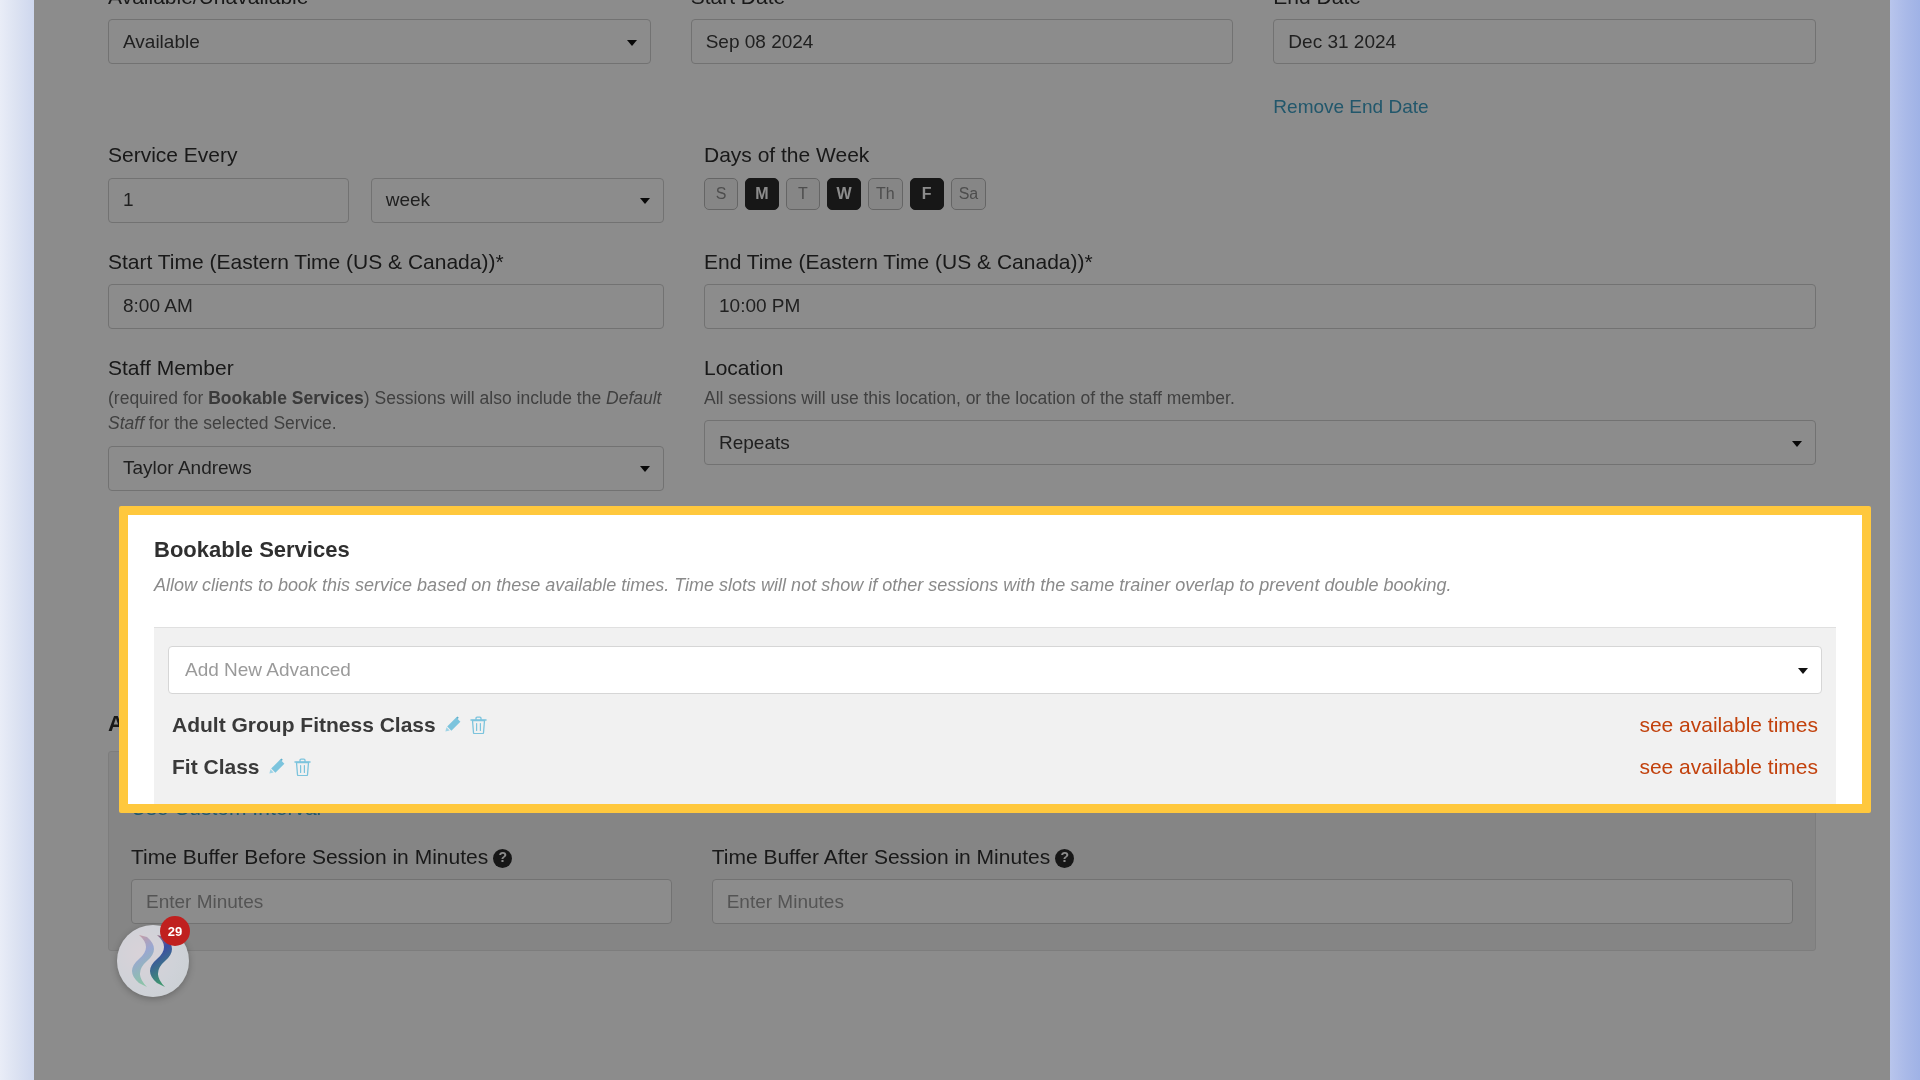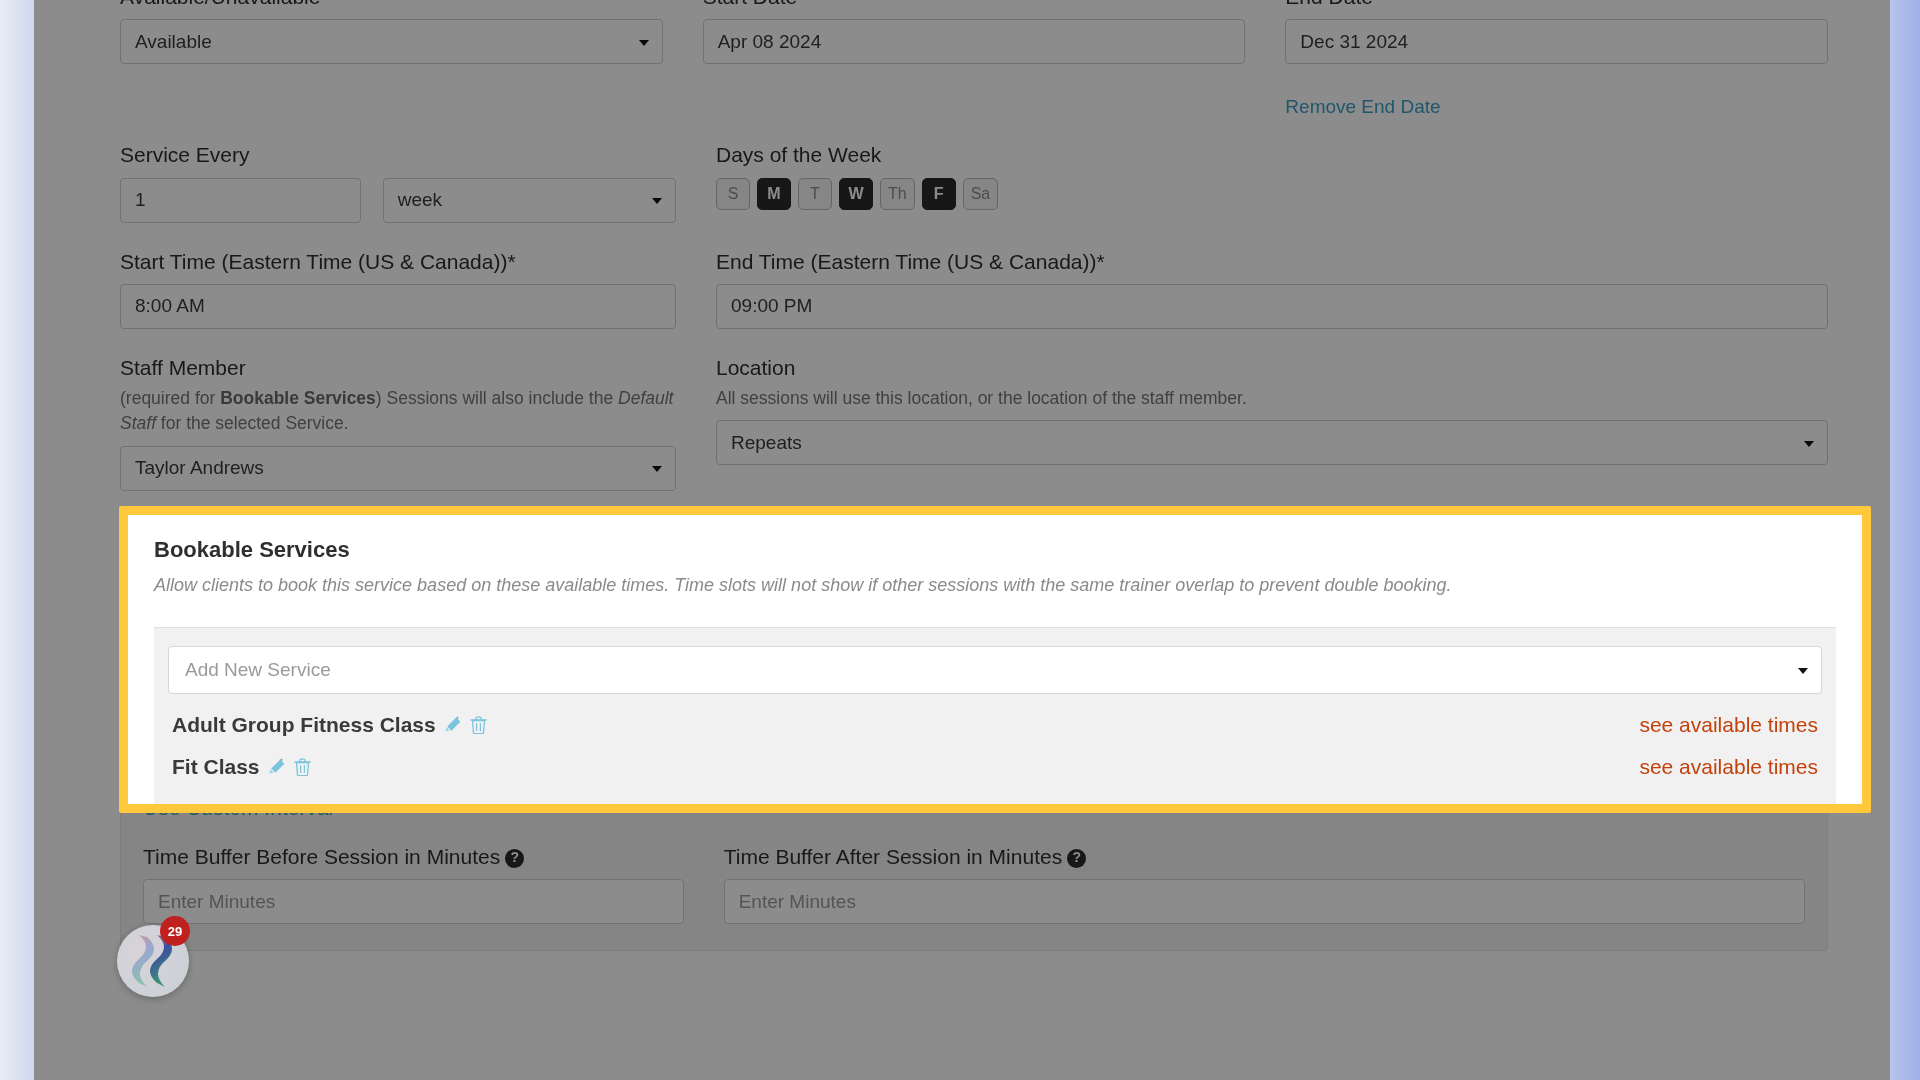--- a/index.html
+++ b/index.html
@@ -43,21 +43,21 @@
     position: absolute; left: 0; top: 0;
     width: 1856px; height: 1080px;
     background: rgba(0,0,0,0.45);
     z-index: 40;
     pointer-events: none;
   }
 
   
   .content {
     position: absolute;
-    left: 12px; top: 0;
+    left: 0; top: 0;
     width: 1856px;
     padding: 0 74px;
   }
 
   .row { display: flex; gap: 40px; }
   .col { flex: 1 1 0; min-width: 0; }
 
   label.fl {
     display: block;
     font-size: 21px;
@@ -258,21 +258,21 @@
         <div class="col">
           <label class="fl">Available/Unavailable</label>
           <div class="field">
             <span>Available</span>
             <span class="caret"></span>
           </div>
         </div>
         <div class="col">
           <label class="fl">Start Date</label>
           <div class="field">
-            <span>Apr 08 2024</span>
+            <span>Sep 08 2024</span>
           </div>
         </div>
         <div class="col">
           <label class="fl">End Date</label>
           <div class="field">
             <span>Dec 31 2024</span>
           </div>
           <div style="text-align:left;margin-top:8px;">
             <span class="linklike">Remove End Date</span>
           </div>
@@ -309,21 +309,21 @@
       <div class="row" style="margin-top:26px;">
         <div class="col">
           <label class="fl">Start Time (Eastern Time (US &amp; Canada))*</label>
           <div class="field">
             <span>8:00 AM</span>
           </div>
         </div>
         <div class="col" style="flex:2 1 0;">
           <label class="fl">End Time (Eastern Time (US &amp; Canada))*</label>
           <div class="field">
-            <span>09:00 PM</span>
+            <span>10:00 PM</span>
           </div>
         </div>
       </div>
 
       <div class="row" style="margin-top:26px;">
         <div class="col">
           <label class="fl">Staff Member</label>
           <p class="help"><span>(required for </span><b>Bookable Services</b><span>) Sessions will also include the </span><i>Default Staff</i><span> for the selected Service.</span></p>
           <div class="field">
             <span>Taylor Andrews</span>
@@ -367,21 +367,21 @@
 
     <div class="dim"></div>
 
     <div class="spotlight">
       <div class="spotlight-inner">
         <div class="sp-title">Bookable Services</div>
         <div class="sp-desc">Allow clients to book this service based on these available times. Time slots will not show if other sessions with the same trainer overlap to prevent double booking.</div>
 
         <div class="sp-box">
           <div class="sp-select">
-            <span>Add New Service</span>
+            <span>Add New Advanced</span>
             <span class="caret"></span>
           </div>
 
           <div class="svc-row">
             <div class="svc-left">
               <span class="svc-name">Adult Group Fitness Class</span>
               <span class="ic">
                 <svg width="18" height="18" viewBox="0 0 18 18">
                     <path d="M12.2 1.6l4.2 4.2-9 9-4.2-4.2z" fill="#7cc4dd"></path>
                     <path d="M2.4 11.3l-1 4.3 4.3-1z" fill="#9fd4e6"></path>

